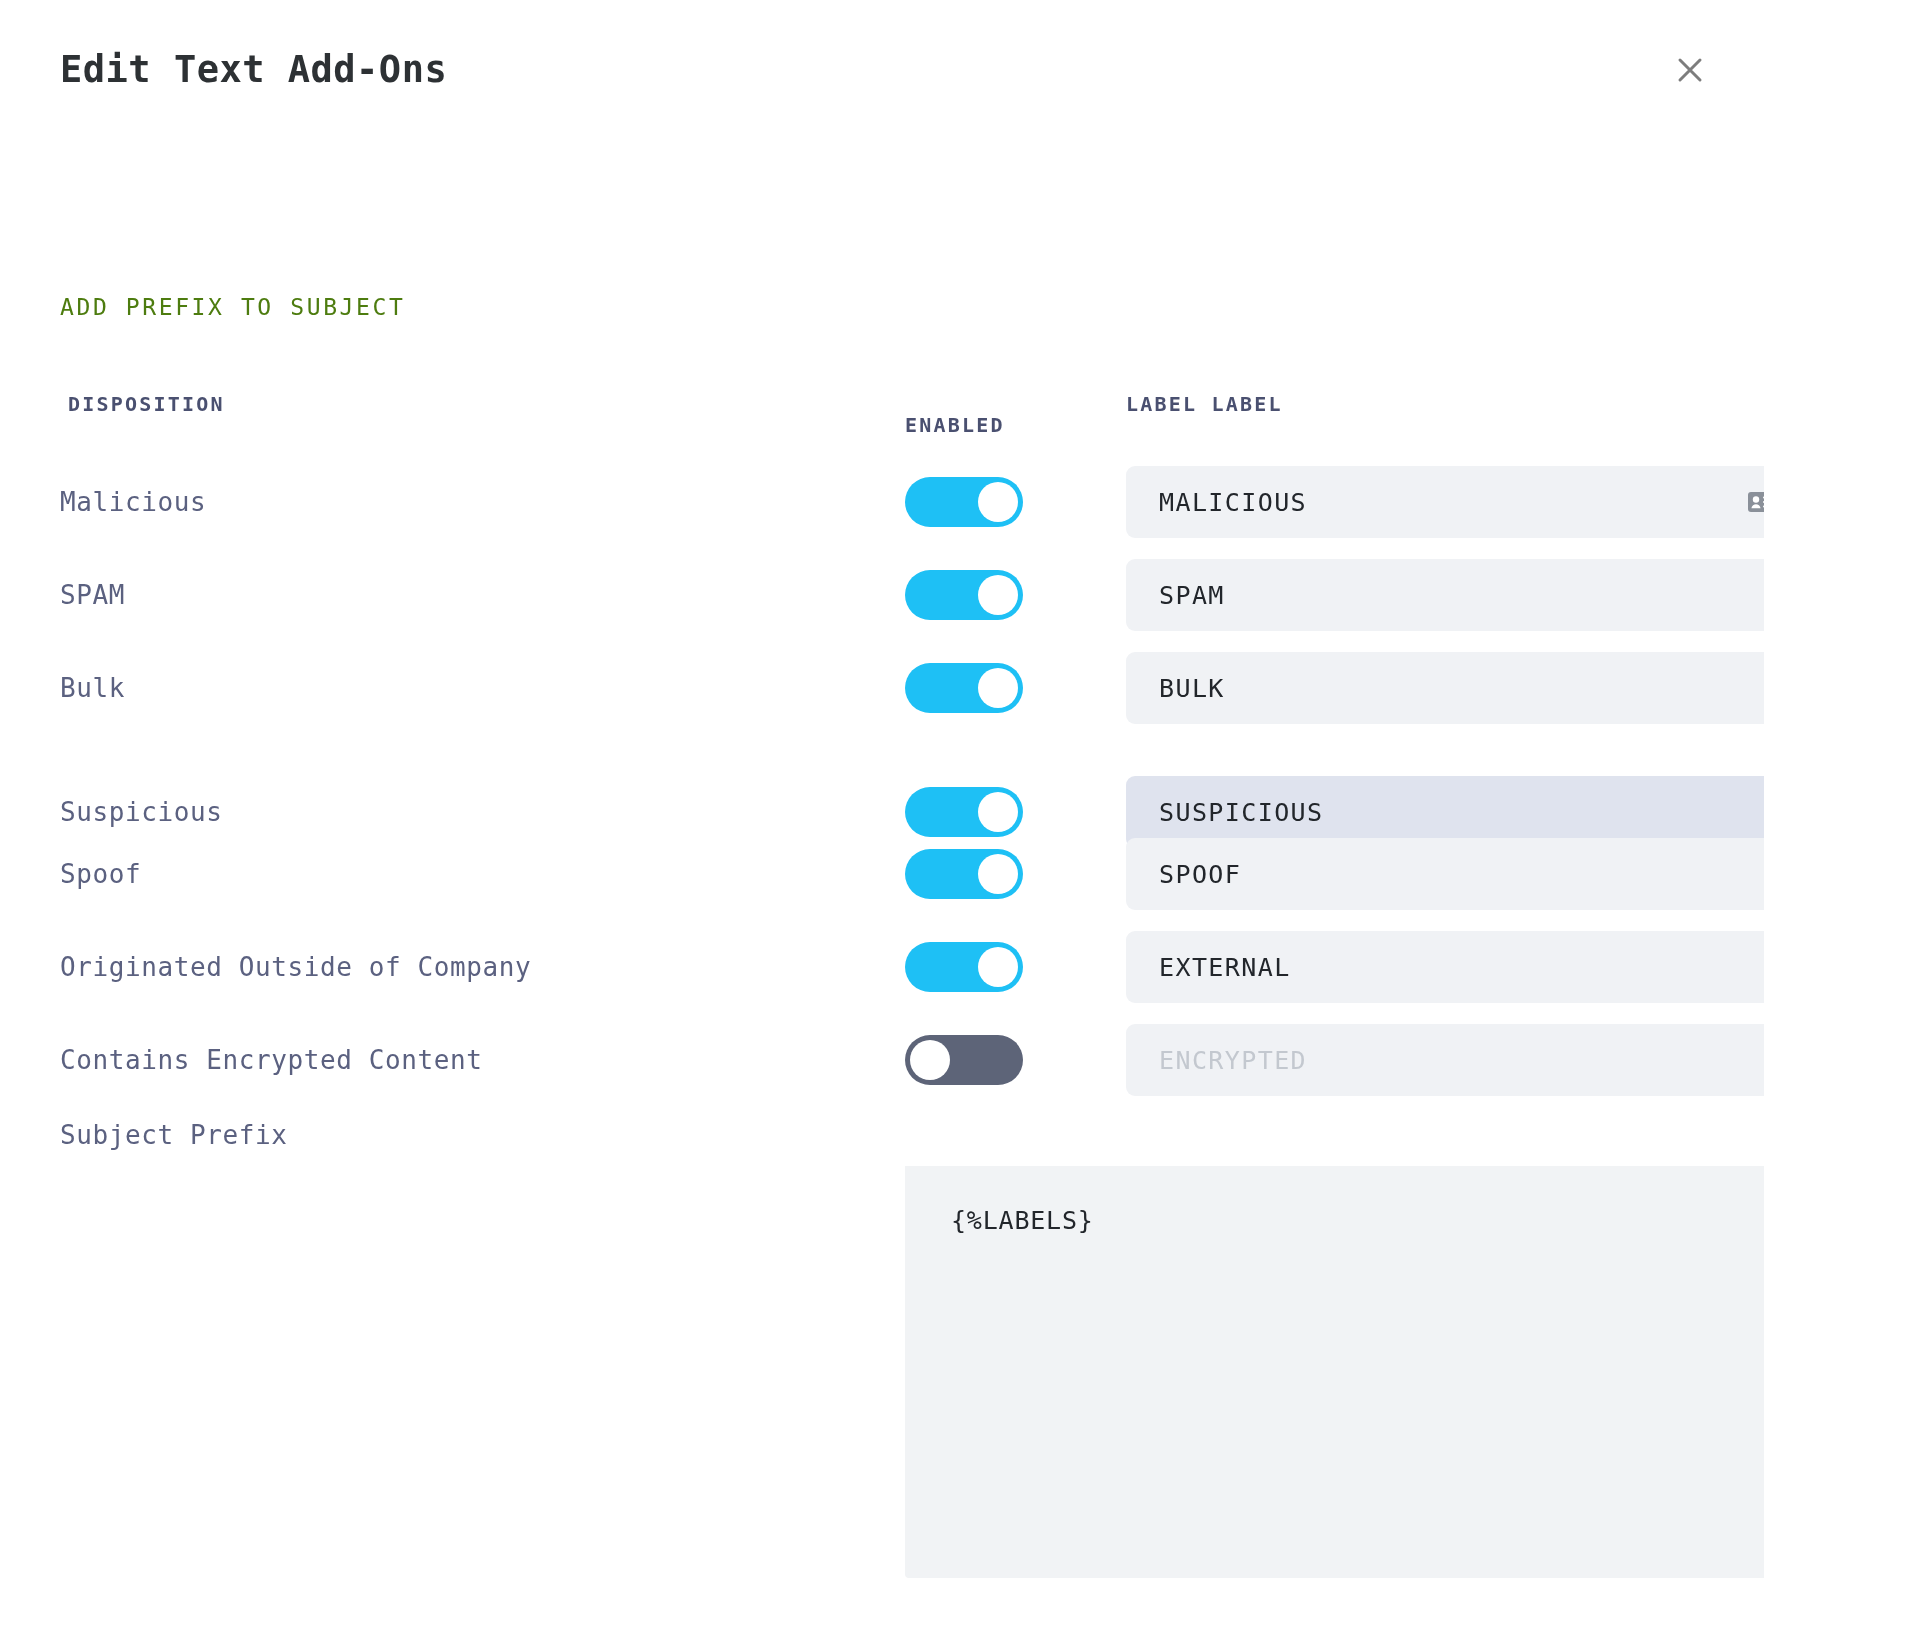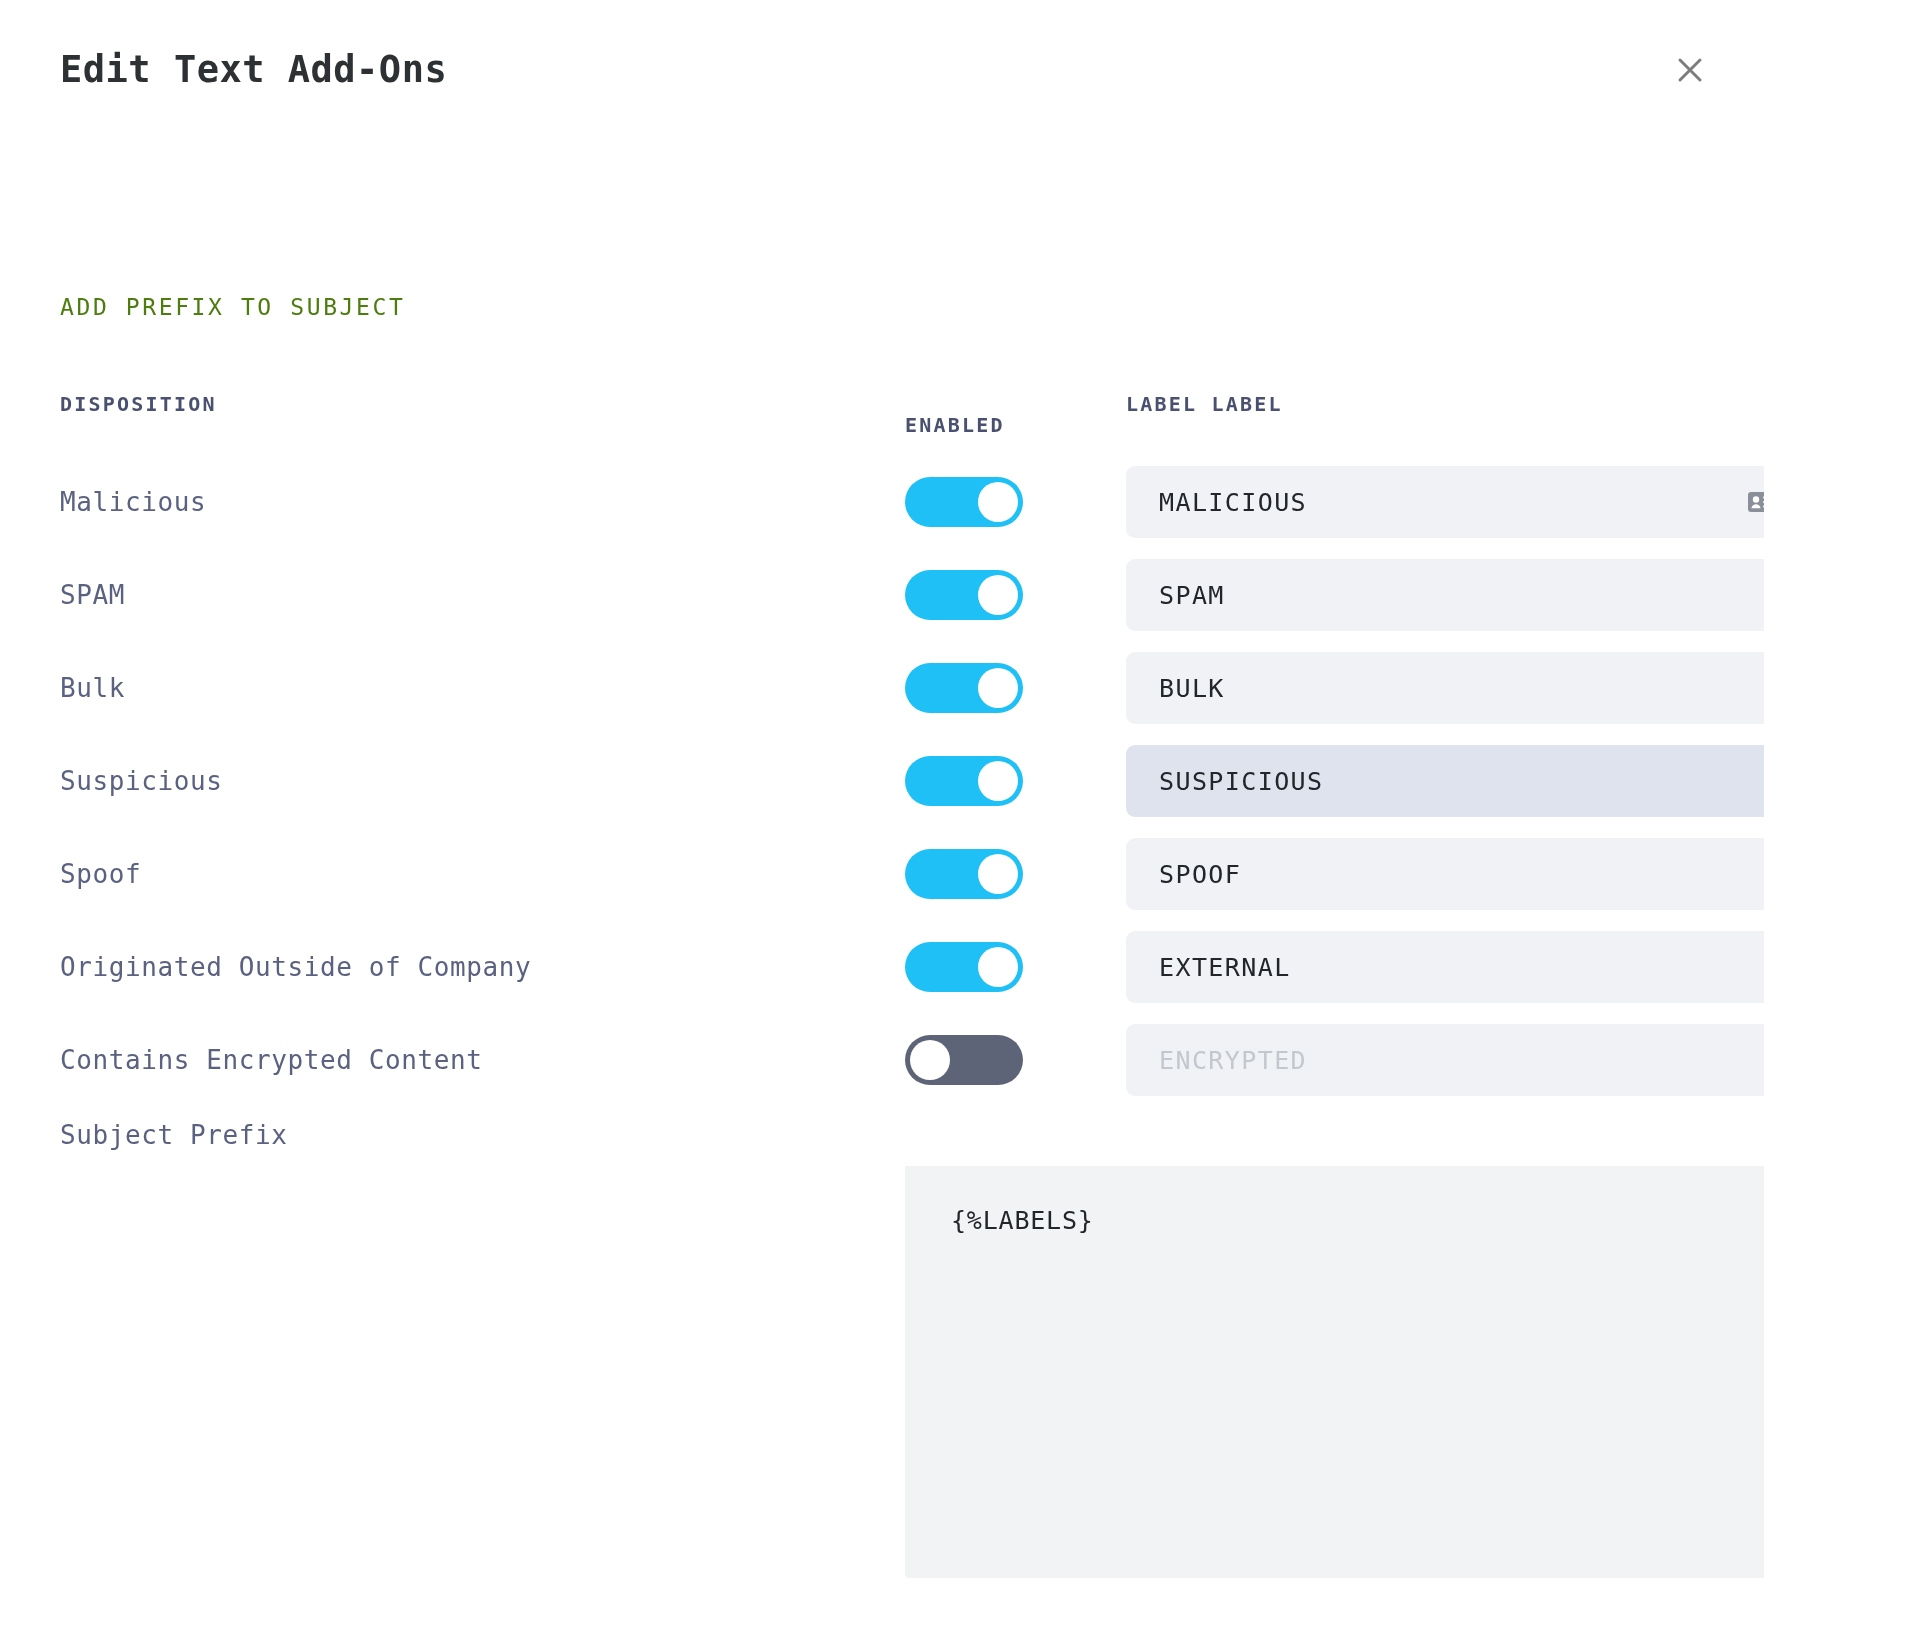--- a/index.html
+++ b/index.html
@@ -60,21 +60,21 @@
 
   
   .col-header {
     position: absolute;
     font-size: 20px;
     font-weight: bold;
     letter-spacing: 2.2px;
     color: #4a5070;
     white-space: nowrap;
   }
-  .col-header.disposition { left: 60px;   top: 392px; }
+  .col-header.disposition { left: 68px;   top: 392px; }
   .col-header.enabled     { left: 905px;  top: 413px; }
   .col-header.custom      { left: 1126px; top: 392px; }
 
   
   .rows { position: absolute; left: 0; top: 0; width: 100%; }
 
   .row {
     position: absolute;
     left: 0;
     width: 1908px;
@@ -311,21 +311,21 @@
           <span class="field-icons">
             <span class="icon-btn">
               <svg width="34" height="34" viewBox="0 0 34 34" aria-hidden="true">
                 <path d="M9.5 12.2 A9.6 9.6 0 1 1 7.4 17" stroke="#c6ccd3" stroke-width="2.6" fill="none" stroke-linecap="round"></path>
                 <path d="M14.6 11.6 L8.3 11.6 L8.3 5.4 Z" fill="#c6ccd3"></path>
               </svg>
             </span>
           </span>
         </div>
       </div>
-      <div class="row" style="top: 745px;">
+      <div class="row" style="top: 776px;">
         <div class="row-label">Suspicious</div>
         <button class="toggle">
           <span class="knob"></span>
         </button>
         <div class="label-field hovered">
           <span class="label-value">SUSPICIOUS</span>
           <span class="field-icons">
             <span class="icon-btn">
               <svg width="34" height="34" viewBox="0 0 34 34" aria-hidden="true">
                 <path d="M9.5 12.2 A9.6 9.6 0 1 1 7.4 17" stroke="#c6ccd3" stroke-width="2.6" fill="none" stroke-linecap="round"></path>

